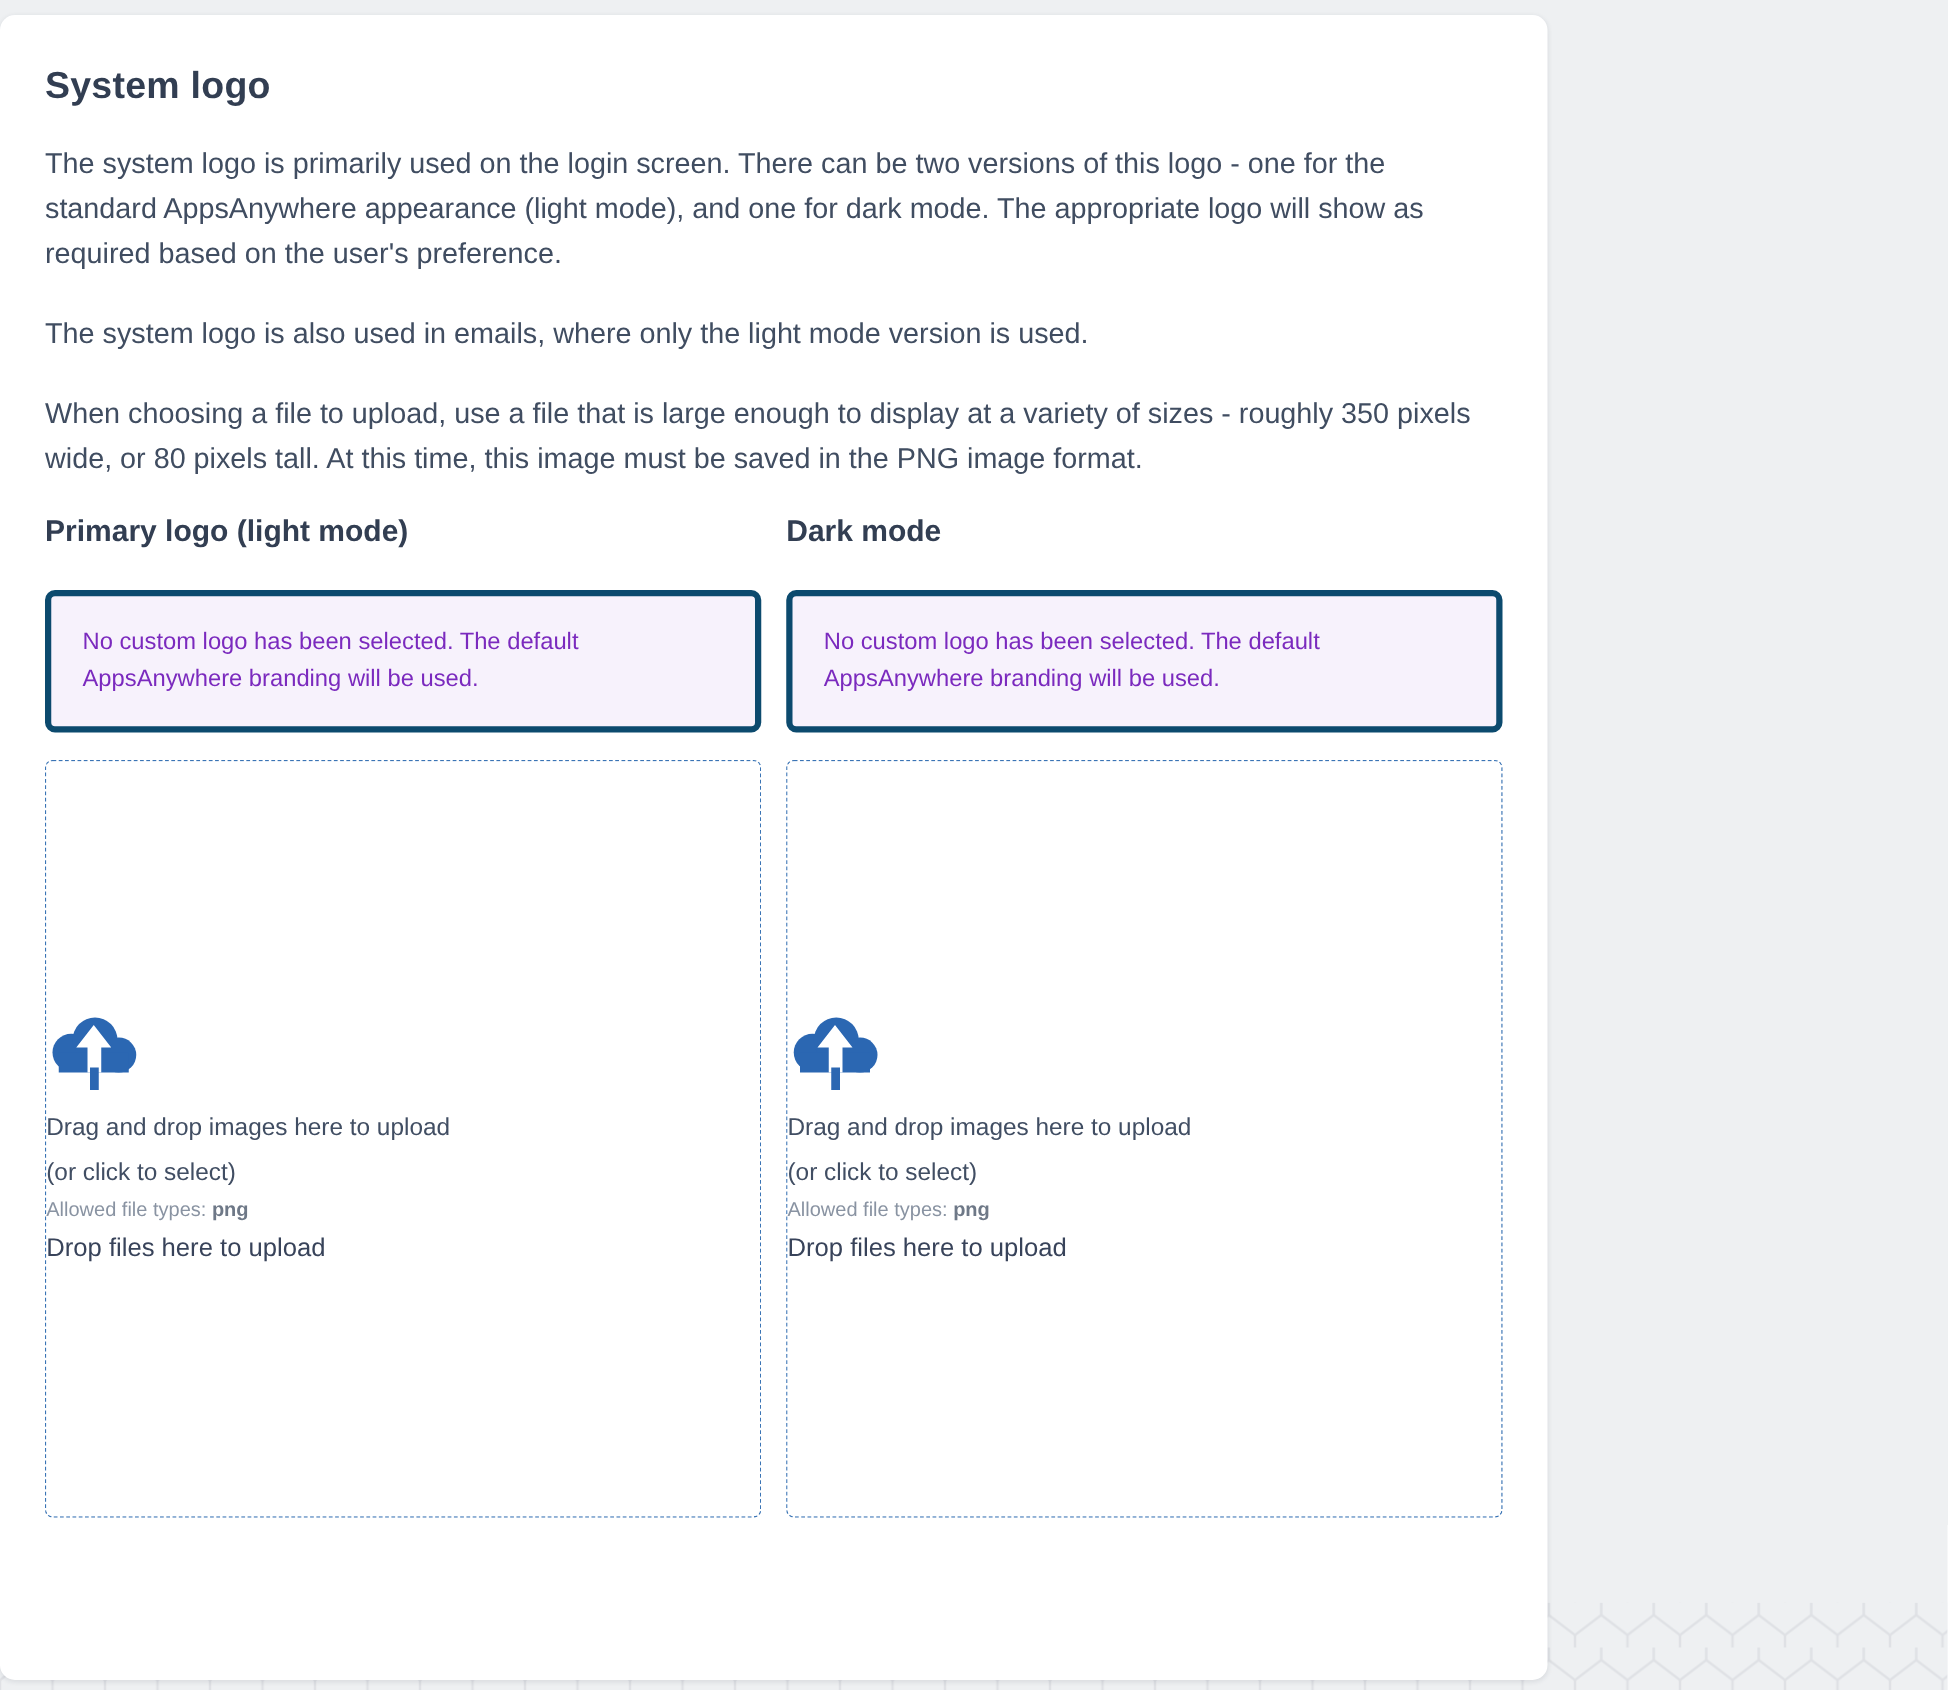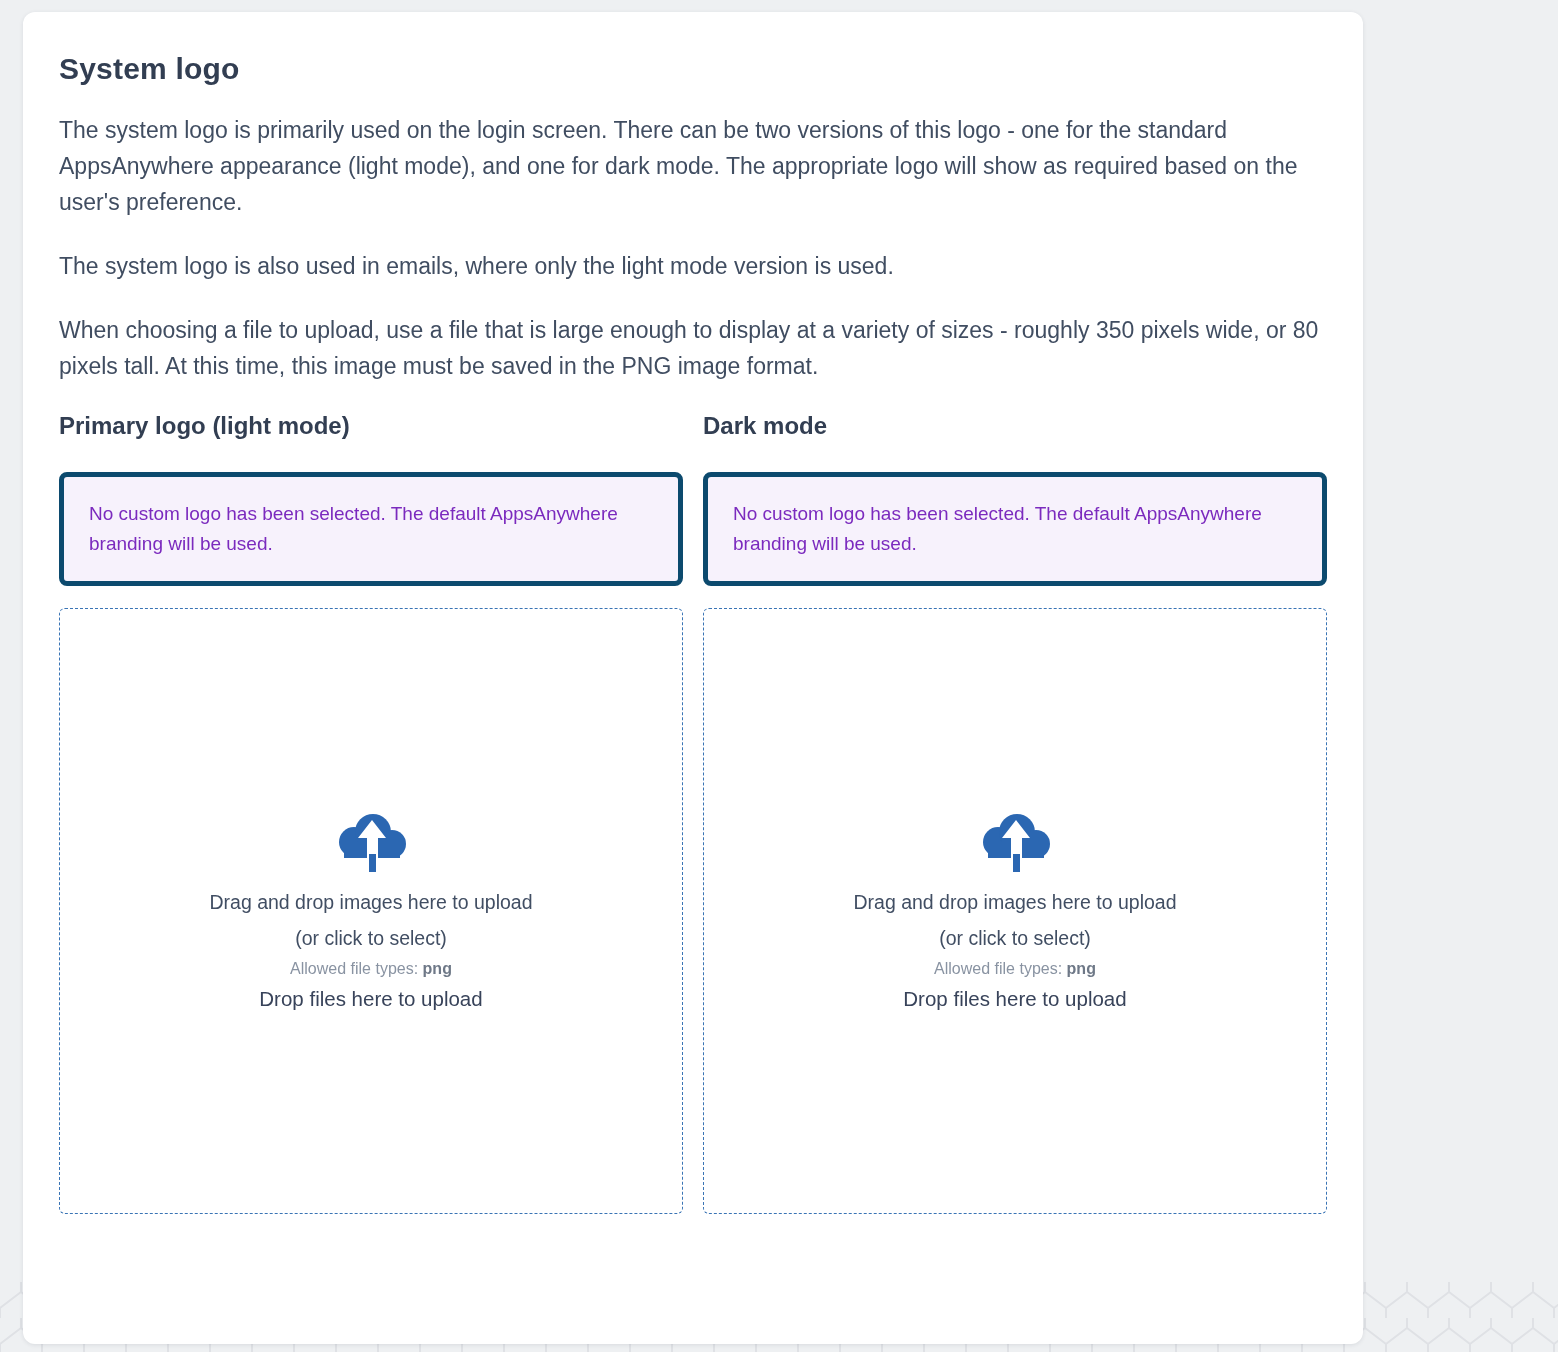--- a/index.html
+++ b/index.html
@@ -4,21 +4,21 @@
 <style>
   html,body{margin:0;padding:0;}
   body{
     width:1558px;height:1352px;position:relative;overflow:hidden;
     background:#eef0f2;
     font-family:"Liberation Sans","DejaVu Sans",sans-serif;
     -webkit-font-smoothing:antialiased;
   }
   .bg-pattern{position:absolute;left:0;bottom:0;z-index:0;display:block;}
   .card{
-    position:absolute;left:23px;top:12px;width:1340px;height:1332px;
+    position:absolute;left:0;top:12px;width:1238px;height:1332px;
     background:#ffffff;border-radius:12px;
     box-shadow:0 1px 4px rgba(30,40,60,.10);
     box-sizing:border-box;padding:40px 36px 36px 36px;
     z-index:1;
   }
   .page-title{
     font-size:30px;font-weight:700;color:#323e52;
     margin:0 0 26px 0;letter-spacing:.2px;
   }
   .intro p{
@@ -36,21 +36,21 @@
     background:#f7f2fc;border:5px solid #0c4a6e;border-radius:8px;
     padding:22px 25px;min-height:60px;box-sizing:border-box;
     margin-bottom:22px;
   }
   .alert-text{
     font-size:19px;line-height:30px;color:#7b2abe;
   }
   .dropzone{
     border:1px dashed #3a74b5;border-radius:6px;background:#ffffff;
     height:606px;box-sizing:border-box;
-    display:flex;flex-direction:column;align-items:center;justify-content:center;
+    display:flex;flex-direction:column;align-items:flex-start;justify-content:center;
     cursor:pointer;
   }
   .dz-icon{margin-bottom:12px;}
   .dz-line{
     font-size:19.5px;line-height:36px;color:#414e63;text-align:center;
   }
   .dz-allowed{
     font-size:16px;line-height:26px;color:#8993a2;text-align:center;
   }
   .dz-allowed b{color:#6e7887;font-weight:700;}

